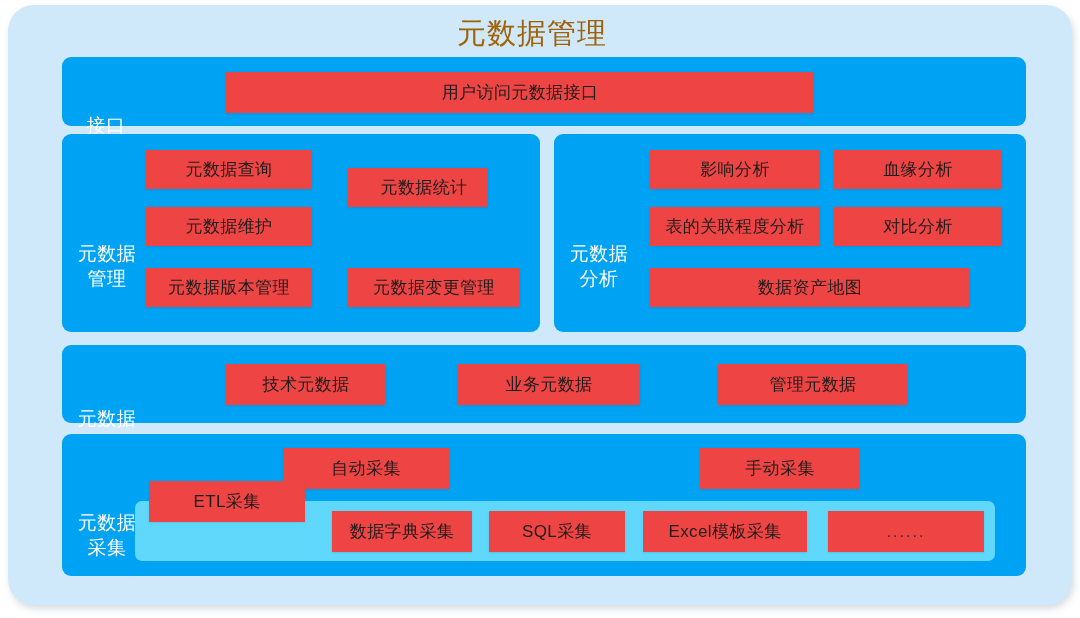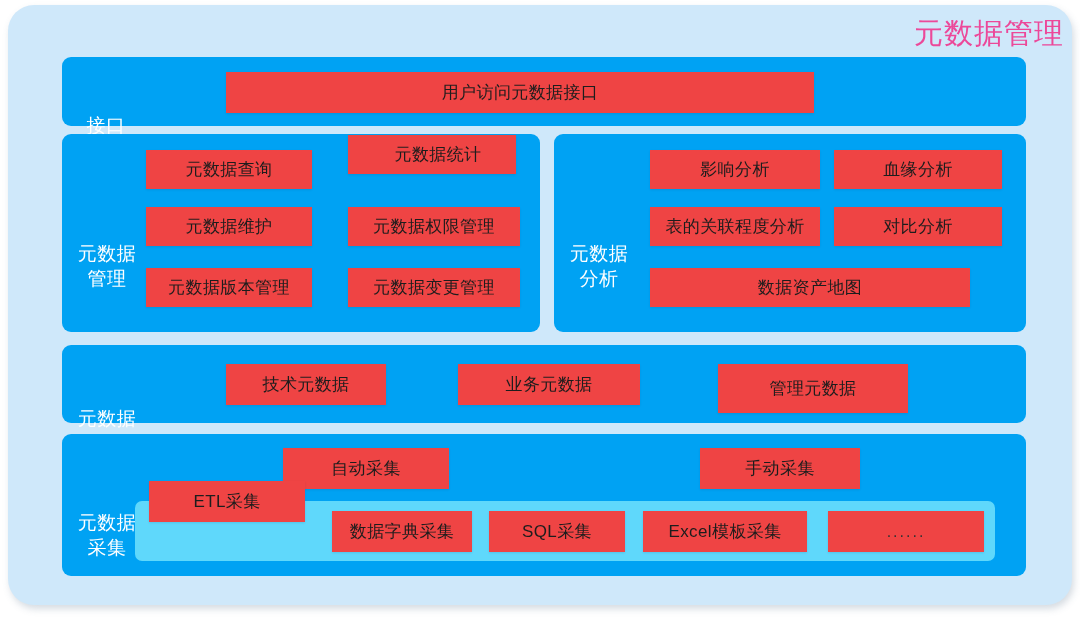--- a/index.html
+++ b/index.html
@@ -33,25 +33,25 @@
     box-sizing: border-box;
     box-shadow: 2px 4px 7px rgba(120,140,160,0.30);
   }
 
   
   .diagram-title {
     position: absolute;
     left: 0;
     top: 14px;
     width: 1064px;
-    text-align: right;
+    text-align: center;
     font-size: 29px;
     line-height: 38px;
     font-weight: 500;
-    color: #ec4899;
+    color: #a16207;
     letter-spacing: 1px;
   }
 
   
   .band {
     position: absolute;
     background: #00a2f3;
     border-radius: 9px;
     box-sizing: border-box;
   }
@@ -113,25 +113,24 @@
 
   <div class="chip" style="left:226px; top:72px; width:588px; height:41px;">用户访问元数据接口</div>
 
   <div class="band" style="left:62px; top:134px; width:478px; height:198px;"></div>
 
   <div class="row-label" style="left:68px; top:203px; width:78px;">元数据
 管理</div>
 
   <div class="chip" style="left:146px; top:150px; width:166px; height:39px;">元数据查询</div>
 
-  <div class="chip" style="left:348px; top:135px; width:168px; height:39px;padding-left:12px;">元数据统计</div>
+  <div class="chip" style="left:348px; top:168px; width:140px; height:39px;padding-left:12px;">元数据统计</div>
 
   <div class="chip" style="left:146px; top:207px; width:166px; height:39px;">元数据维护</div>
 
-  <div class="chip" style="left:348px; top:207px; width:172px; height:39px;">元数据权限管理</div>
 
   <div class="chip" style="left:146px; top:268px; width:166px; height:39px;">元数据版本管理</div>
 
   <div class="chip" style="left:348px; top:268px; width:172px; height:39px;">元数据变更管理</div>
 
   <div class="band" style="left:554px; top:134px; width:472px; height:198px;"></div>
 
   <div class="row-label" style="left:560px; top:203px; width:78px;">元数据
 分析</div>
 
@@ -147,21 +146,21 @@
 
   <div class="band" style="left:62px; top:345px; width:964px; height:78px;"></div>
 
   <div class="row-label" style="left:68px; top:368px; width:78px;">元数据
 存储</div>
 
   <div class="chip" style="left:226px; top:364px; width:160px; height:41px;">技术元数据</div>
 
   <div class="chip" style="left:458px; top:364px; width:182px; height:41px;">业务元数据</div>
 
-  <div class="chip" style="left:718px; top:364px; width:190px; height:49px;">管理元数据</div>
+  <div class="chip" style="left:718px; top:364px; width:190px; height:41px;">管理元数据</div>
 
   <div class="band" style="left:62px; top:434px; width:964px; height:142px;"></div>
 
   <div class="row-label" style="left:68px; top:472px; width:78px;">元数据
 采集</div>
 
   <div class="chip" style="left:283px; top:448px; width:166px; height:41px;">自动采集</div>
 
   <div class="chip" style="left:668px; top:448px; width:160px; height:41px;margin-left:32px;">手动采集</div>
 

